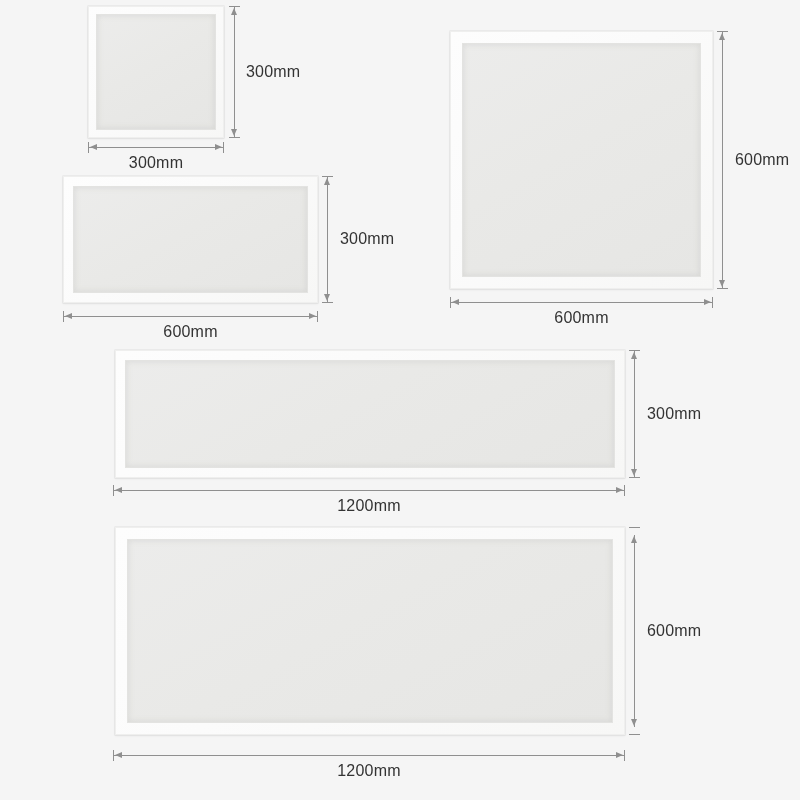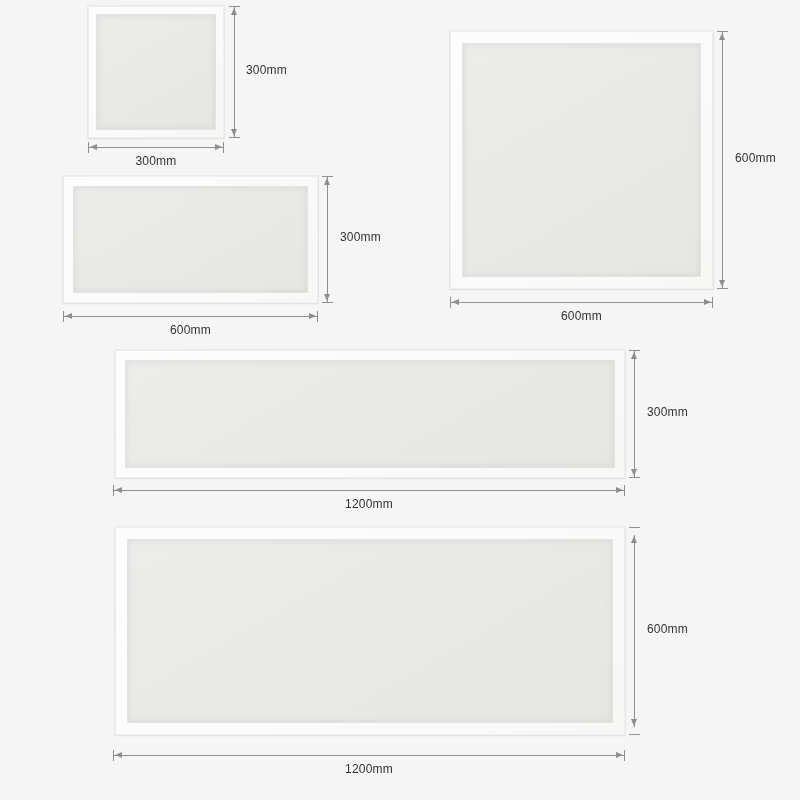--- a/index.html
+++ b/index.html
@@ -89,21 +89,21 @@
     border-bottom: 7px solid #8f8f8f;
   }
   .arrow-down {
     border-left: 3.5px solid transparent;
     border-right: 3.5px solid transparent;
     border-top: 7px solid #8f8f8f;
   }
 
   .dim-label {
     position: absolute;
-    font-size: 12px;
+    font-size: 16px;
     color: #333333;
     white-space: nowrap;
     letter-spacing: 0.2px;
   }
   .dim-label-h {
     text-align: center;
   }
 </style>
 </head>
 <body>

